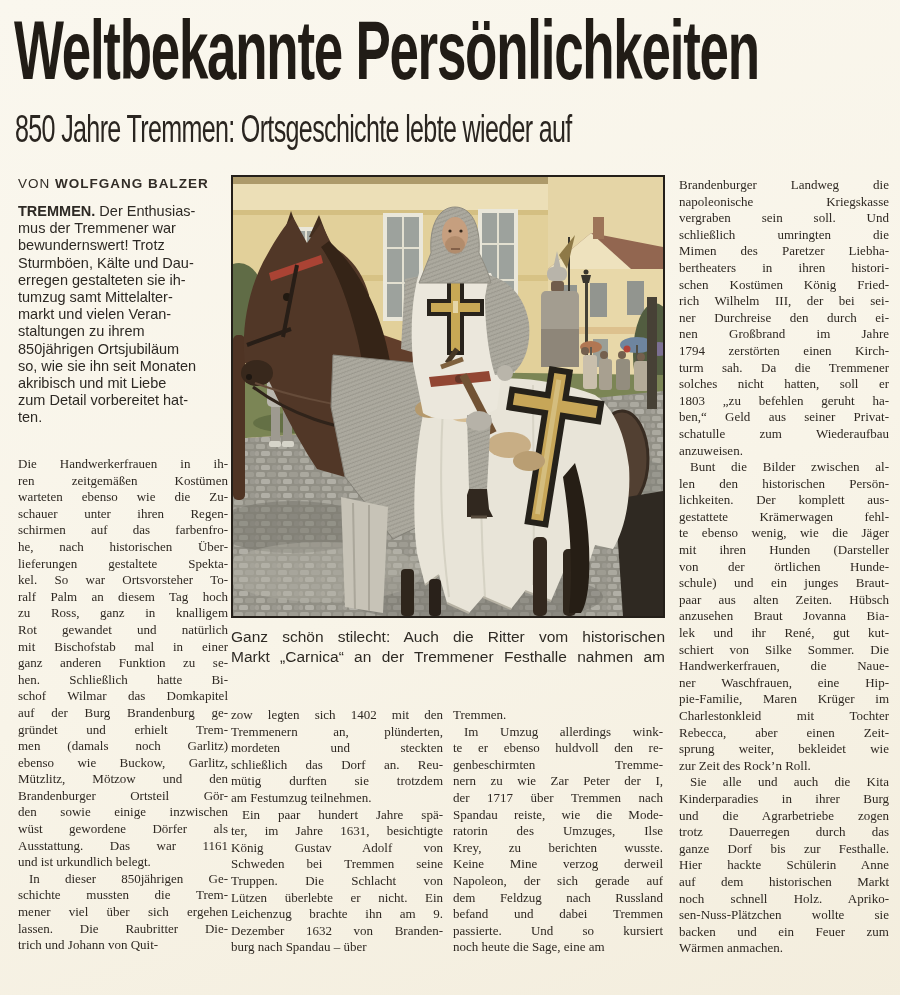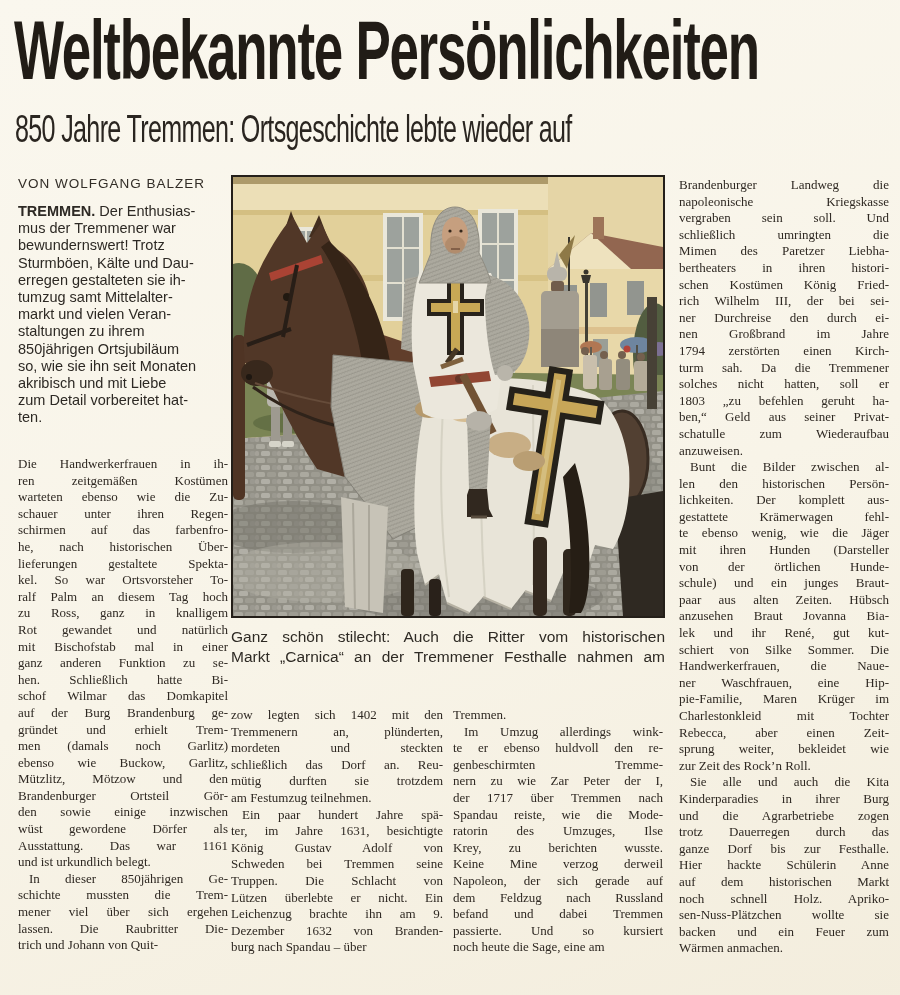--- a/index.html
+++ b/index.html
@@ -23,21 +23,21 @@
     left:15px; top:110px;
     font-weight:400; font-size:38px; line-height:1;
     letter-spacing:-1px; color:#2a2520; white-space:nowrap;
     transform:scaleX(0.66); transform-origin:0 0;
   }
   
   #byline{
     left:18px; top:176px; font-size:13.5px; letter-spacing:1px;
     color:#322d27; white-space:nowrap;
   }
-  #byline b{font-weight:400;}
+  #byline b{font-weight:700;}
   
   .col{color:#2c2620;}
   .sans-col{
     font-family:Liberation Sans, sans-serif;
     font-size:14.5px; line-height:17.2px; color:#2d2924;
   }
   .serif-col{
     font-family:"Liberation Serif","DejaVu Serif",serif;
     font-size:13px; line-height:16.6px; color:#2e2822;
   }

